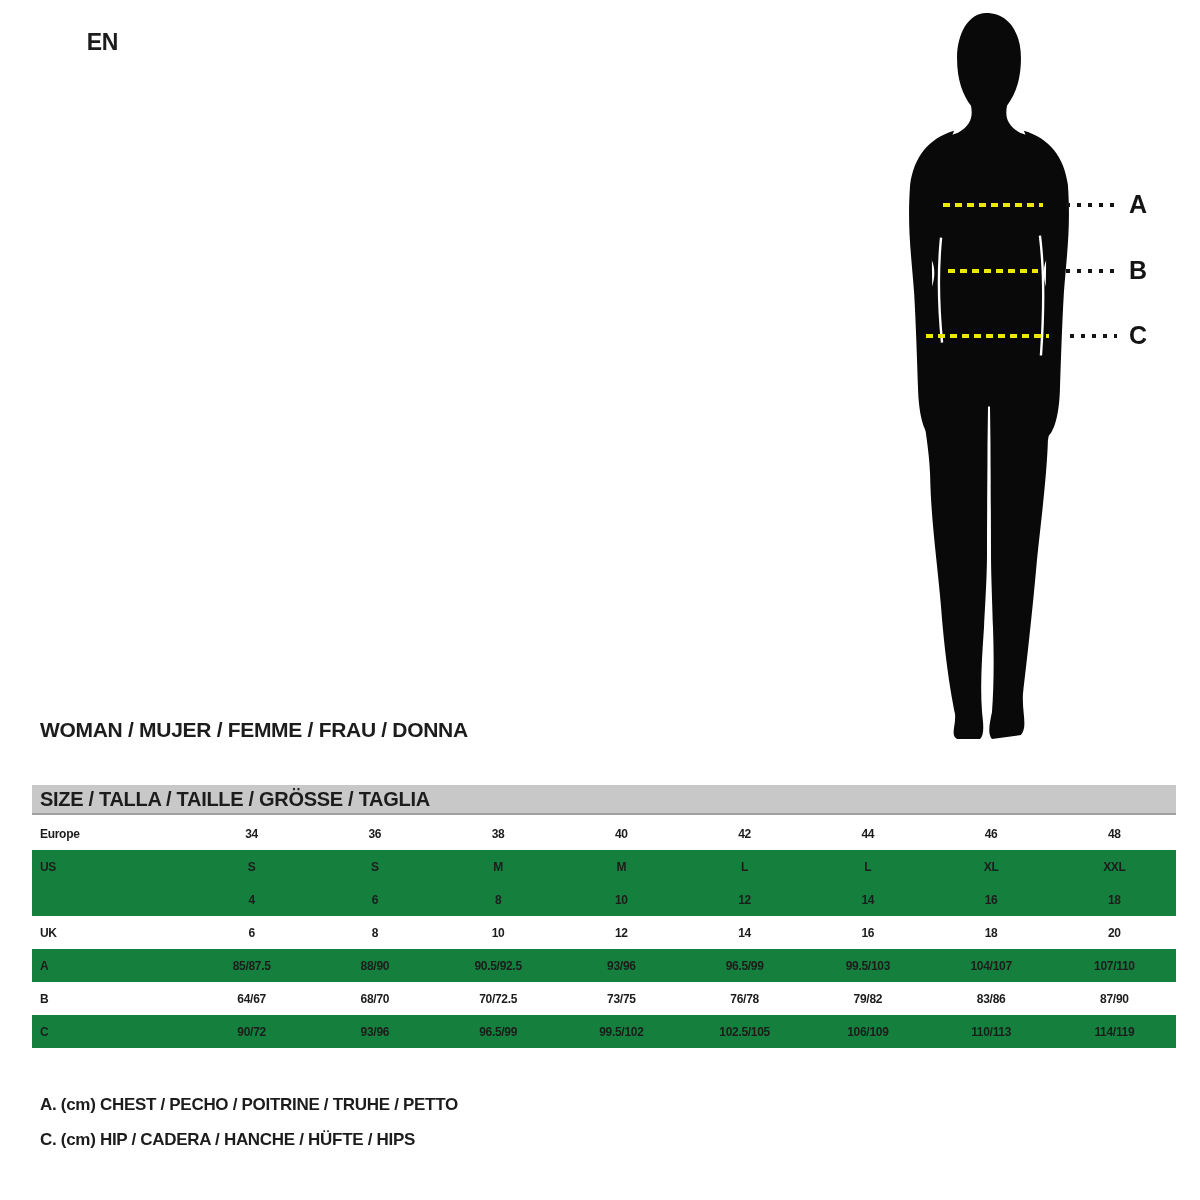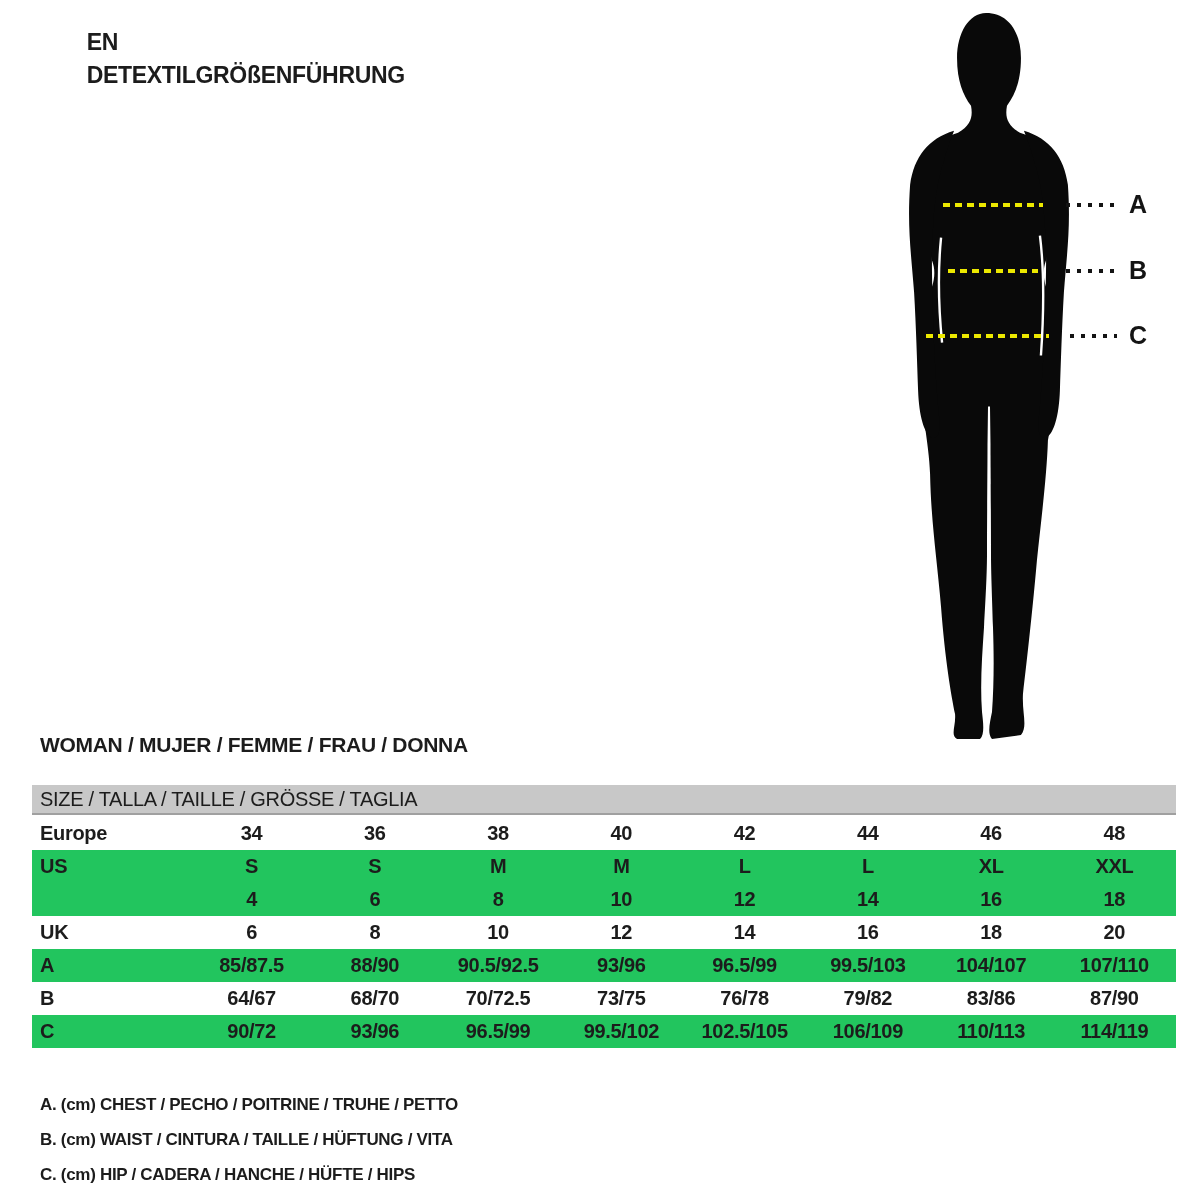--- a/index.html
+++ b/index.html
@@ -15,47 +15,43 @@
   
   .figure-svg{position:absolute;left:904px;top:13px;width:170px;height:729px;}
 
   
   .mline{position:absolute;height:4px;}
   .mline.yellow{background:repeating-linear-gradient(90deg,#ece800 0 7px,rgba(0,0,0,0) 7px 12px);}
   .mline.blackdots{background:repeating-linear-gradient(90deg,#141414 0 4px,rgba(0,0,0,0) 4px 11px);}
   .mlabel{position:absolute;font-size:25px;font-weight:bold;color:#141414;}
 
   
-  .gender{position:absolute;left:40px;top:733px;font-size:21px;font-weight:bold;letter-spacing:-0.3px;}
+  .gender{position:absolute;left:40px;top:718px;font-size:21px;font-weight:bold;letter-spacing:-0.3px;}
 
   
   .size-header{position:absolute;left:32px;top:785px;width:1144px;height:30px;
                background:#c8c8c8;border-bottom:2px solid #a0a0a0;box-sizing:border-box;
-               font-size:20px;font-weight:normal;line-height:29px;padding-left:8px;letter-spacing:-0.3px;}
+               font-size:20px;font-weight:bold;line-height:29px;padding-left:8px;letter-spacing:-0.3px;}
   table.size{position:absolute;left:32px;top:817px;width:1144px;border-collapse:collapse;
-             table-layout:fixed;font-size:20px;}
+             table-layout:fixed;font-size:12px;}
   table.size td{height:33px;padding:0;text-align:center;font-weight:bold;letter-spacing:-0.3px;}
   table.size td.lbl{text-align:left;padding-left:8px;}
   table.size col.c-lbl{width:158px;}
-  tr.stripe{background:#22c55e;}
+  tr.stripe{background:#15803d;}
 
   
   .legend{position:absolute;left:40px;top:1087px;}
   .legend-line{font-size:17px;line-height:35px;font-weight:bold;white-space:nowrap;letter-spacing:-0.3px;}
 </style>
 </head>
 <body>
 
 <div class="langs">
   <div class="lang-row">
     <span class="lang-code">EN</span>
-  </div>
-  <div class="lang-row">
-    <span class="lang-code">DE</span>
-    <span class="lang-label">TEXTILGRÖßENFÜHRUNG</span>
   </div>
 </div>
 
 <svg class="figure-svg" viewBox="0 0 170 730" aria-hidden="true">
   <path fill="#090909" d="M 82 0
     C 105 0 117 20 117 45
     C 117 68 111 82 103 93
     C 101 104 103 112 116 120
     C 140 128 152 142 155 168
     C 155 200 147 228 142 248
@@ -217,15 +213,14 @@
     <td>102.5/105</td>
     <td>106/109</td>
     <td>110/113</td>
     <td>114/119</td>
   </tr>
   </tbody>
 </table>
 
 <div class="legend">
   <div class="legend-line">A. (cm) CHEST / PECHO / POITRINE / TRUHE / PETTO</div>
-  <div class="legend-line">B. (cm) WAIST / CINTURA / TAILLE / HÜFTUNG / VITA</div>
   <div class="legend-line">C. (cm) HIP / CADERA / HANCHE / HÜFTE / HIPS</div>
 </div>
 
 </body></html>

